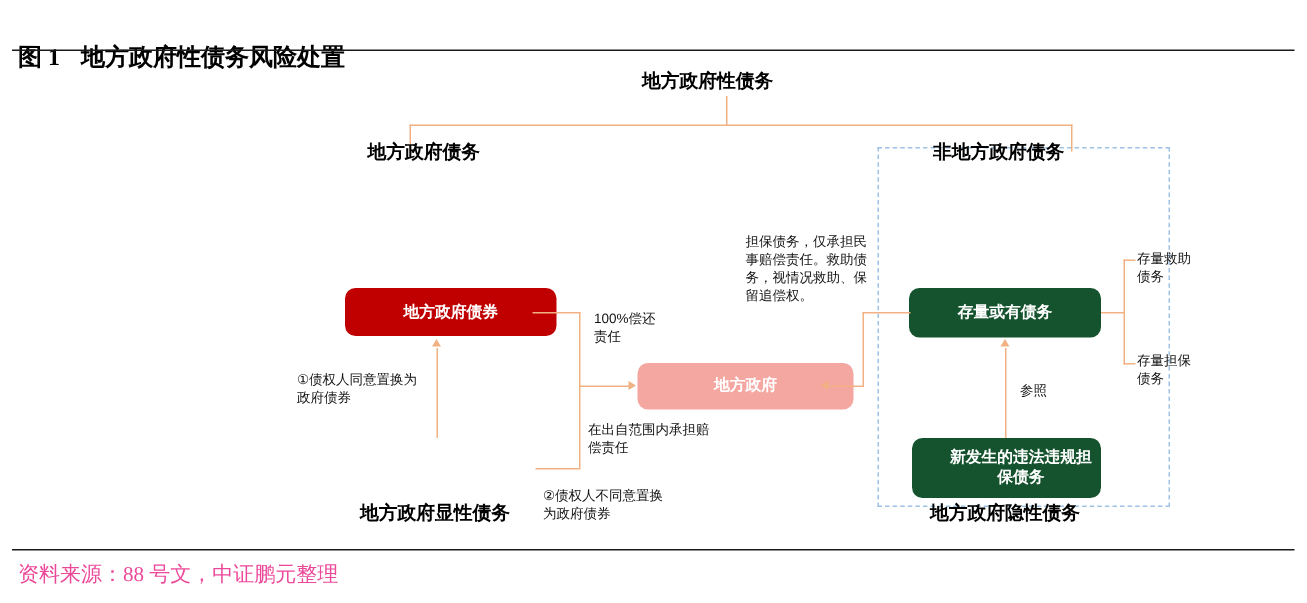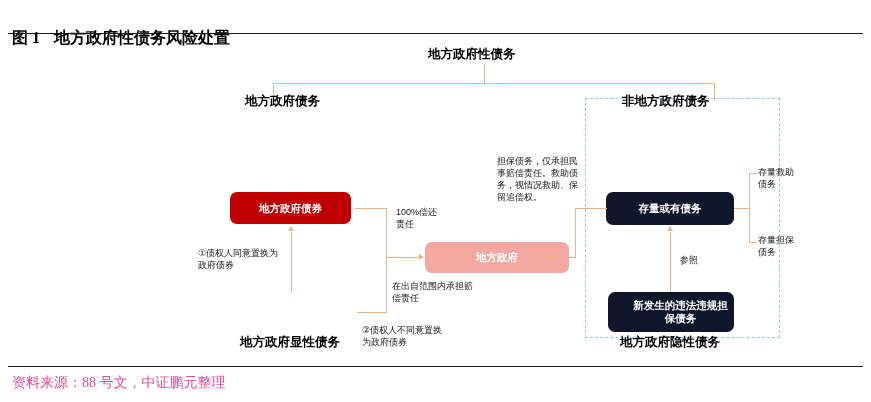--- a/index.html
+++ b/index.html
@@ -52,21 +52,21 @@
 
   
   .node{
     position:absolute;display:flex;align-items:center;justify-content:center;
     text-align:center;border-radius:7px;color:#ffffff;
     font-weight:bold;font-size:10.5px;line-height:13px;
     padding:0 6px;box-sizing:border-box;
   }
   .node.red{background:#c00000;}
   .node.pink{background:#f4a6a0;}
-  .node.blue{background:#0f172a;}
+  .node.blue{background:#14532d;}
 
   
   .ln{position:absolute;background:#f2b183;}
   .lnh{height:1.4px;}
   .lnv{width:1.4px;}
 
   .arrow{
     position:absolute;width:0;height:0;
   }
   .arrow.up{
@@ -110,21 +110,21 @@
 
     <div class="ln lnh" style="left:273px;top:47px;width:442px;"></div>
 
     <div class="ln lnv" style="left:273px;top:47px;height:18px;"></div>
 
     <div class="ln lnv" style="left:714px;top:47px;height:18px;"></div>
 
     <div class="lbl" style="left:245px;top:57px;">地方政府债务</div>
     <div class="lbl" style="left:622px;top:57px;">非地方政府债务</div>
 
-    <div class="node red" style="left:230px;top:156px;width:121px;height:32px;">地方政府债券</div>
+    <div class="node red" style="left:230px;top:156px;width:141px;height:32px;">地方政府债券</div>
 
 
     <div class="node pink" style="left:425px;top:206px;width:144px;height:31px;">地方政府</div>
 
     <div class="ln lnh" style="left:355px;top:172px;width:32px;"></div>
     <div class="ln lnv" style="left:386px;top:172px;height:50px;"></div>
     <div class="ln lnh" style="left:386px;top:221px;width:34px;"></div>
     <div class="arrow right" style="left:419px;top:218px;"></div>
 
     <div class="ln lnh" style="left:357px;top:276px;width:29px;"></div>

